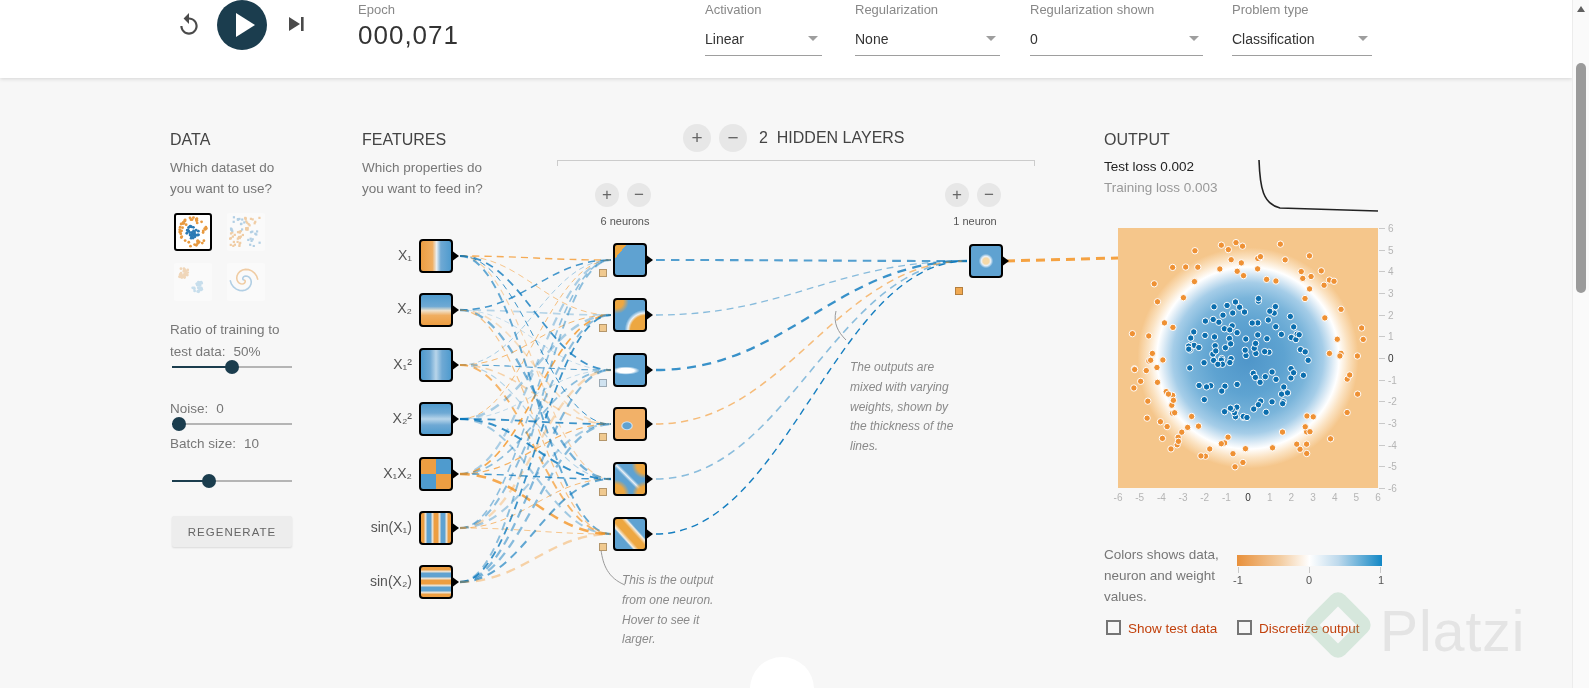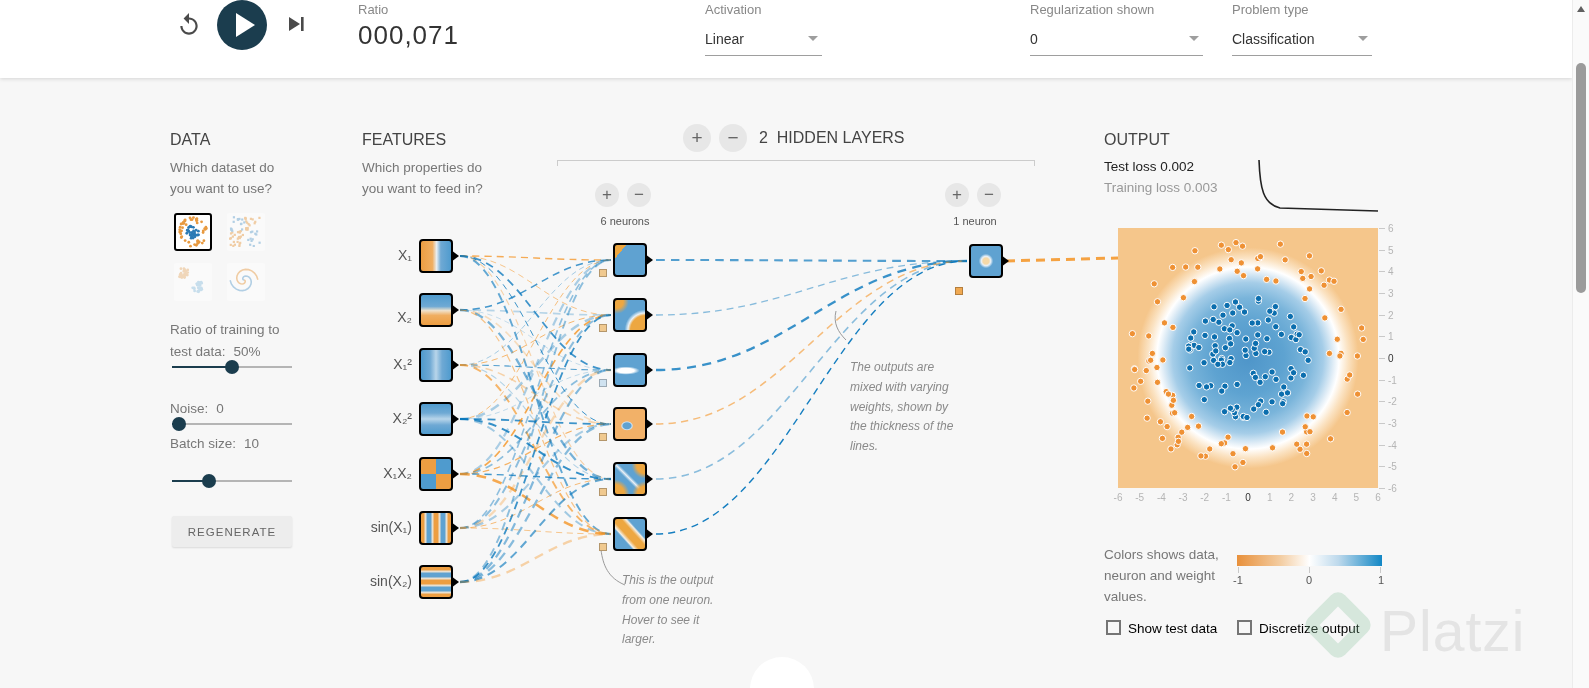--- a/index.html
+++ b/index.html
@@ -91,21 +91,21 @@
             #ffffff 70%, #fbe3c3 77%, #f5c68b 85%, #f5c68b 100%);
           background-color:#f5c68b; z-index:2; }
   .tick { position:absolute; font-size:10px; color:#b5b5b5; z-index:2; }
   .tick.zero { color:#333; }
   .tickmark { position:absolute; background:#c9c9c9; z-index:2; }
   .legend-text { position:absolute; left:1104px; top:545px; width:116px; font-size:13.5px; color:#777; line-height:1.55; }
   .grad-bar { position:absolute; left:1237px; top:555px; width:145px; height:11px;
               background:linear-gradient(90deg,#e8903b 0%,#f3cda2 30%,#ffffff 50%,#bdd9ec 70%,#1287c5 100%); }
   .scale-lab { position:absolute; top:574px; font-size:11px; color:#555; }
   .checkbox { position:absolute; width:15px; height:15px; border:2px solid #757575; background:transparent; cursor:pointer; }
-  .cb-label { position:absolute; font-size:13.5px; color:#000000; cursor:pointer; white-space:nowrap; }
+  .cb-label { position:absolute; font-size:13.5px; color:#c2410c; cursor:pointer; white-space:nowrap; }
   
   .watermark-diamond { position:absolute; left:1312px; top:599px; width:52px; height:52px;
         border:13px solid rgba(139,195,160,.30); border-radius:10px; transform:rotate(45deg); z-index:1; }
   .watermark-text { position:absolute; left:1380px; top:598px; font-size:57px; font-weight:500;
         color:#e4e4e4; letter-spacing:1px; z-index:1; }
   .bottom-circle { position:absolute; left:750px; top:657px; width:64px; height:64px;
         border-radius:50%; background:#fff; z-index:4; }
   .scrollbar { position:absolute; right:0; top:0; width:17px; height:688px; background:#fafafa;
         border-left:1px solid #ececec; z-index:6; }
   .sb-up { position:absolute; left:4px; top:6px; width:0; height:0;
@@ -125,26 +125,32 @@
     <svg width="50" height="50" viewBox="0 0 50 50">
       <polygon points="19,13 38,25 19,37" fill="#fff"></polygon>
     </svg>
   </div>
   <div class="step-btn">
     <svg width="22" height="22" viewBox="0 0 22 22">
       <polygon points="4,4 15,11 4,18" fill="#4a4a4a"></polygon>
       <rect x="16" y="4" width="2.6" height="14" fill="#4a4a4a"></rect>
     </svg>
   </div>
-  <div class="epoch-label">Ratio</div>
+  <div class="epoch-label">Epoch</div>
   <div class="epoch-value">000,071</div>
 
   <div class="tb-select" style="left:705px;width:117px;">
     <span class="lab">Activation</span>
     <span class="val">Linear</span>
+    <span class="arr"></span>
+    <span class="rule"></span>
+  </div>
+  <div class="tb-select" style="left:855px;width:145px;">
+    <span class="lab">Regularization</span>
+    <span class="val">None</span>
     <span class="arr"></span>
     <span class="rule"></span>
   </div>
   <div class="tb-select" style="left:1030px;width:173px;">
     <span class="lab">Regularization shown</span>
     <span class="val">0</span>
     <span class="arr"></span>
     <span class="rule"></span>
   </div>
   <div class="tb-select" style="left:1232px;width:140px;">
@@ -401,21 +407,21 @@
 
 <button class="regen-btn">REGENERATE</button>
 
 <div class="sec-title" style="left:362px;top:131px;">FEATURES</div>
 <div class="question" style="left:362px;top:158px;width:130px;">Which properties do you want to feed in?</div>
 <div id="feature-nodes">
     <div class="feat-label" style="left: 352px; top: 247px;">X₁</div>
     <div class="node pat-f0" style="left: 419px; top: 239px;">
       <div class="out-arrow"></div>
     </div>
-    <div class="feat-label" style="left: 352px; top: 309px;">X₂</div>
+    <div class="feat-label" style="left: 352px; top: 300px;">X₂</div>
     <div class="node pat-f1" style="left: 419px; top: 293px;">
       <div class="out-arrow"></div>
     </div>
     <div class="feat-label" style="left: 352px; top: 356px;">X₁²</div>
     <div class="node pat-f2" style="left: 419px; top: 348px;">
       <div class="out-arrow"></div>
     </div>
     <div class="feat-label" style="left: 352px; top: 410px;">X₂²</div>
     <div class="node pat-f3" style="left: 419px; top: 402px;">
       <div class="out-arrow"></div>

